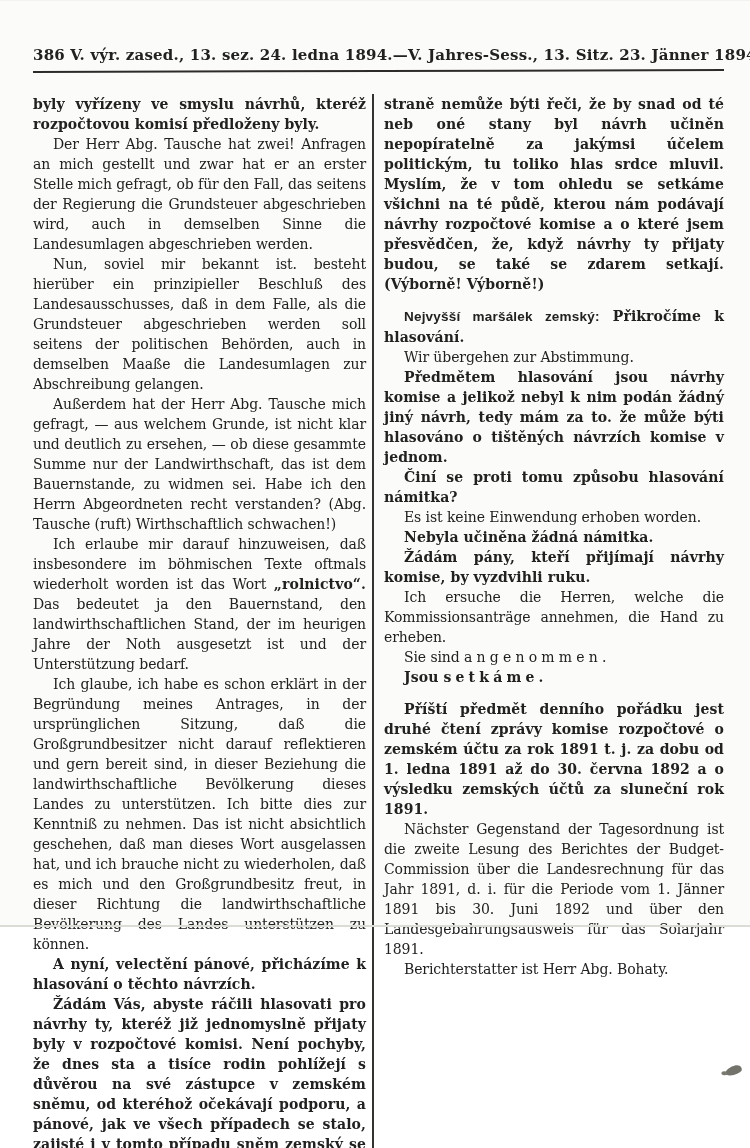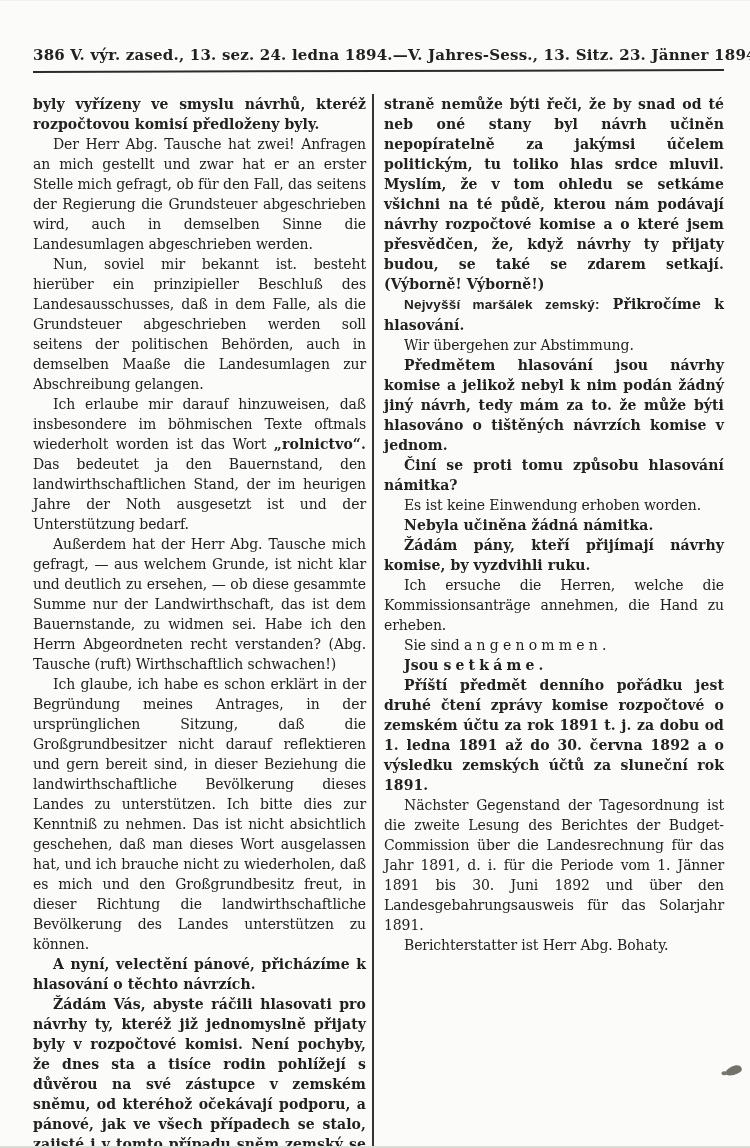--- a/index.html
+++ b/index.html
@@ -5,21 +5,21 @@
   html,body{margin:0;padding:0;}
   body{
     width:750px;height:1148px;
     background:#ffffff;
     font-family:"DejaVu Serif", serif;
     color:#222120;
     overflow:hidden;
   }
   .page{
     position:relative;
-    width:750px;height:1148px;
+    width:750px;height:927px;
     background:#fbfbfa;
     box-shadow:inset 0 -2px 0 #e3e3df, inset 0 1px 0 #f2f2ef;
   }
   .content{
     position:absolute;
     left:33px; right:26px; top:46px;
   }
   .header{
     display:flex;
     justify-content:space-between;
@@ -53,21 +53,21 @@
     padding-left:10px;
     box-sizing:border-box;
   }
   p.para{
     margin:0;
     font-size:14px;
     line-height:20px;
     text-align:justify;
   }
   p.indent{text-indent:20px;}
-  p.gap{}
+  p.gap{margin-top:12px;}
   .cs{font-weight:700;letter-spacing:.1px;}
   .de{font-weight:400;letter-spacing:-0.1px;}
   .speaker{
     font-family:"Liberation Sans", sans-serif;
     font-weight:700;
     font-size:13.5px;
     letter-spacing:.2px;
   }
   .bold-antiqua{font-weight:700;letter-spacing:.1px;}
   .sperr{letter-spacing:.3em;}
@@ -107,22 +107,22 @@
       <span class="fr">V. Jahres-Sess., 13. Sitz. 23. Jänner 1894.</span>
     </div>
     <div class="head-rule"></div>
 
     <div class="cols">
 
       <div class="col-left">
         <p class="para cs">byly vyřízeny ve smyslu návrhů, kteréž rozpočtovou komisí předloženy byly.</p>
         <p class="para de indent">Der Herr Abg. Tausche hat zwei! Anfragen an mich gestellt und zwar hat er an erster Stelle mich gefragt, ob für den Fall, das seitens der Regierung die Grundsteuer abgeschrieben wird, auch in demselben Sinne die Landesumlagen abgeschrieben werden.</p>
         <p class="para de indent">Nun, soviel mir bekannt ist. besteht hierüber ein prinzipieller Beschluß des Landesausschusses, daß in dem Falle, als die Grundsteuer abgeschrieben werden soll seitens der politischen Behörden, auch in demselben Maaße die Landesumlagen zur Abschreibung gelangen.</p>
+        <p class="para de indent">Außerdem hat der Herr Abg. Tausche mich gefragt, — aus welchem Grunde, ist nicht klar und deutlich zu ersehen, — ob diese gesammte Summe nur der Landwirthschaft, das ist dem Bauernstande, zu widmen sei. Habe ich den Herrn Abgeordneten recht verstanden? (Abg. Tausche (ruft) Wirthschaftlich schwachen!)</p>
         <p class="para de indent"><span>Ich erlaube mir darauf hinzuweisen, daß insbesondere im böhmischen Texte oftmals wiederholt worden ist das Wort </span><span class="bold-antiqua">„rolnictvo“.</span><span> Das bedeutet ja den Bauernstand, den landwirthschaftlichen Stand, der im heurigen Jahre der Noth ausgesetzt ist und der Unterstützung bedarf.</span></p>
-        <p class="para de indent">Außerdem hat der Herr Abg. Tausche mich gefragt, — aus welchem Grunde, ist nicht klar und deutlich zu ersehen, — ob diese gesammte Summe nur der Landwirthschaft, das ist dem Bauernstande, zu widmen sei. Habe ich den Herrn Abgeordneten recht verstanden? (Abg. Tausche (ruft) Wirthschaftlich schwachen!)</p>
         <p class="para de indent">Ich glaube, ich habe es schon erklärt in der Begründung meines Antrages, in der ursprünglichen Sitzung, daß die Großgrundbesitzer nicht darauf reflektieren und gern bereit sind, in dieser Beziehung die landwirthschaftliche Bevölkerung dieses Landes zu unterstützen. Ich bitte dies zur Kenntniß zu nehmen. Das ist nicht absichtlich geschehen, daß man dieses Wort ausgelassen hat, und ich brauche nicht zu wiederholen, daß es mich und den Großgrundbesitz freut, in dieser Richtung die landwirthschaftliche Bevölkerung des Landes unterstützen zu können.</p>
         <p class="para cs indent">A nyní, velectění pánové, přicházíme k hlasování o těchto návrzích.</p>
         <p class="para cs indent">Žádám Vás, abyste ráčili hlasovati pro návrhy ty, kteréž již jednomyslně přijaty byly v rozpočtové komisi. Není pochyby, že dnes sta a tisíce rodin pohlížejí s důvěrou na své zástupce v zemském sněmu, od kteréhož očekávají podporu, a pánové, jak ve všech případech se stalo, zajisté i v tomto případu sněm zemský se ujme obyvatelstva království českého a poskytne mu dostatečné podpory. aby zabezpečen byl před vymáhající se bídou. V tomto případě skutečně, pravím to srdečně, nemůže býti žádné řeči na jedné straně o nějaké agitaci, na druhé</p>
       </div>
 
       <div class="col-right">
         <p class="para cs">straně nemůže býti řeči, že by snad od té neb oné stany byl návrh učiněn nepopíratelně za jakýmsi účelem politickým, tu toliko hlas srdce mluvil. Myslím, že v tom ohledu se setkáme všichni na té půdě, kterou nám podávají návrhy rozpočtové komise a o které jsem přesvědčen, že, když návrhy ty přijaty budou, se také se zdarem setkají. (Výborně! Výborně!)</p>
         <p class="para cs indent gap"><span class="speaker">Nejvyšší maršálek zemský:</span><span> Přikročíme k hlasování.</span></p>
         <p class="para de indent">Wir übergehen zur Abstimmung.</p>
         <p class="para cs indent">Předmětem hlasování jsou návrhy komise a jelikož nebyl k nim podán žádný jiný návrh, tedy mám za to. že může býti hlasováno o tištěných návrzích komise v jednom.</p>

